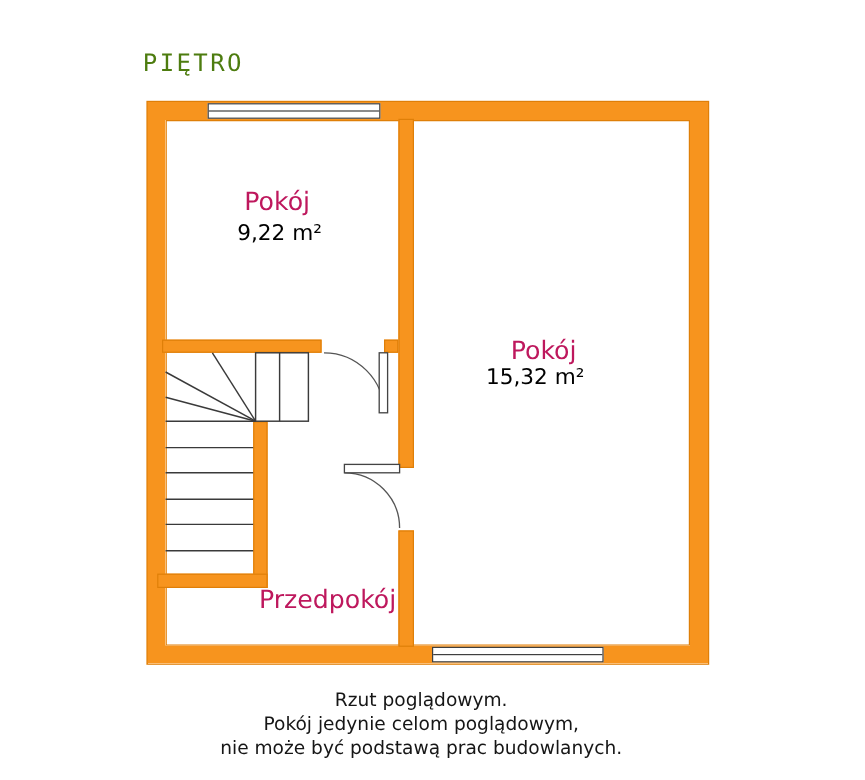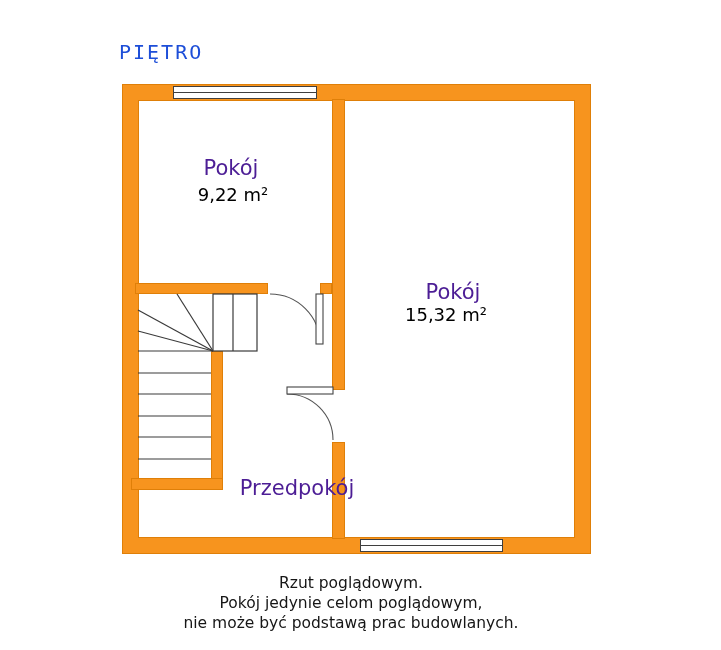--- a/index.html
+++ b/index.html
@@ -2,21 +2,21 @@
 <html style="--wall: #F7941E; --wall-edge: #DF7F08;"><head>
 <meta charset="utf-8">
 <style>
   html,body{margin:0;padding:0;background:#ffffff;}
   .stage{position:relative;width:721px;height:650px;background:#fff;overflow:hidden;
          font-family:"DejaVu Sans", sans-serif;color:#161616;}
 
   
   .floor-title{position:absolute;left:119px;top:40px;
     font-family:"DejaVu Sans Mono", monospace;font-size:20px;letter-spacing:2px;
-    color:#1d4ed8;font-weight:400;}
+    color:#4d7c0f;font-weight:400;}
 
   
   .outer-wall{position:absolute;left:123px;top:85px;width:467px;height:468px;
     box-sizing:border-box;border:15px solid var(--wall,#F7941E);
     box-shadow:0 0 0 1px var(--wall-edge,#DF7F08), inset 0 0 0 1px var(--wall-edge,#DF7F08);}
   .wall{position:absolute;background:var(--wall,#F7941E);
     box-sizing:border-box;border:1px solid var(--wall-edge,#DF7F08);}
   .w-div-up{left:332px;top:99px;width:13px;height:291px;}
   .w-div-low{left:332px;top:442px;width:13px;height:97px;}
   .w-h-room{left:135px;top:283px;width:133px;height:11px;}
@@ -28,28 +28,28 @@
   .window{position:absolute;background:#fff;box-sizing:border-box;border:1px solid #3f3f3f;}
   .window .mid{position:absolute;left:0;right:0;top:45%;height:0;border-top:1px solid #3f3f3f;}
   .win-top{left:173px;top:86px;width:144px;height:13px;}
   .win-bottom{left:360px;top:539px;width:143px;height:13px;}
 
   
   .overlay{position:absolute;left:0;top:0;}
 
   
   .room-label{position:absolute;transform:translateX(-50%);white-space:nowrap;
-    font-size:21px;color:#4c1d95;}
+    font-size:21px;color:#be185d;}
   .room-area{position:absolute;transform:translateX(-50%);white-space:nowrap;
     font-size:18px;color:#000000;}
   .lbl-room1{left:231px;top:156px;}
   .area-room1{left:233px;top:184px;}
   .lbl-room2{left:453px;top:280px;}
   .area-room2{left:446px;top:304px;}
-  .lbl-hall{left:273px;top:476px;margin-left:24px;}
+  .lbl-hall{left:273px;top:488px;}
 
   
   .disclaimer{position:absolute;left:351px;top:573px;transform:translateX(-50%);
     text-align:center;font-size:15.5px;line-height:20px;color:#161616;white-space:nowrap;}
 </style>
 </head>
 <body>
 
 <div class="stage">
 

